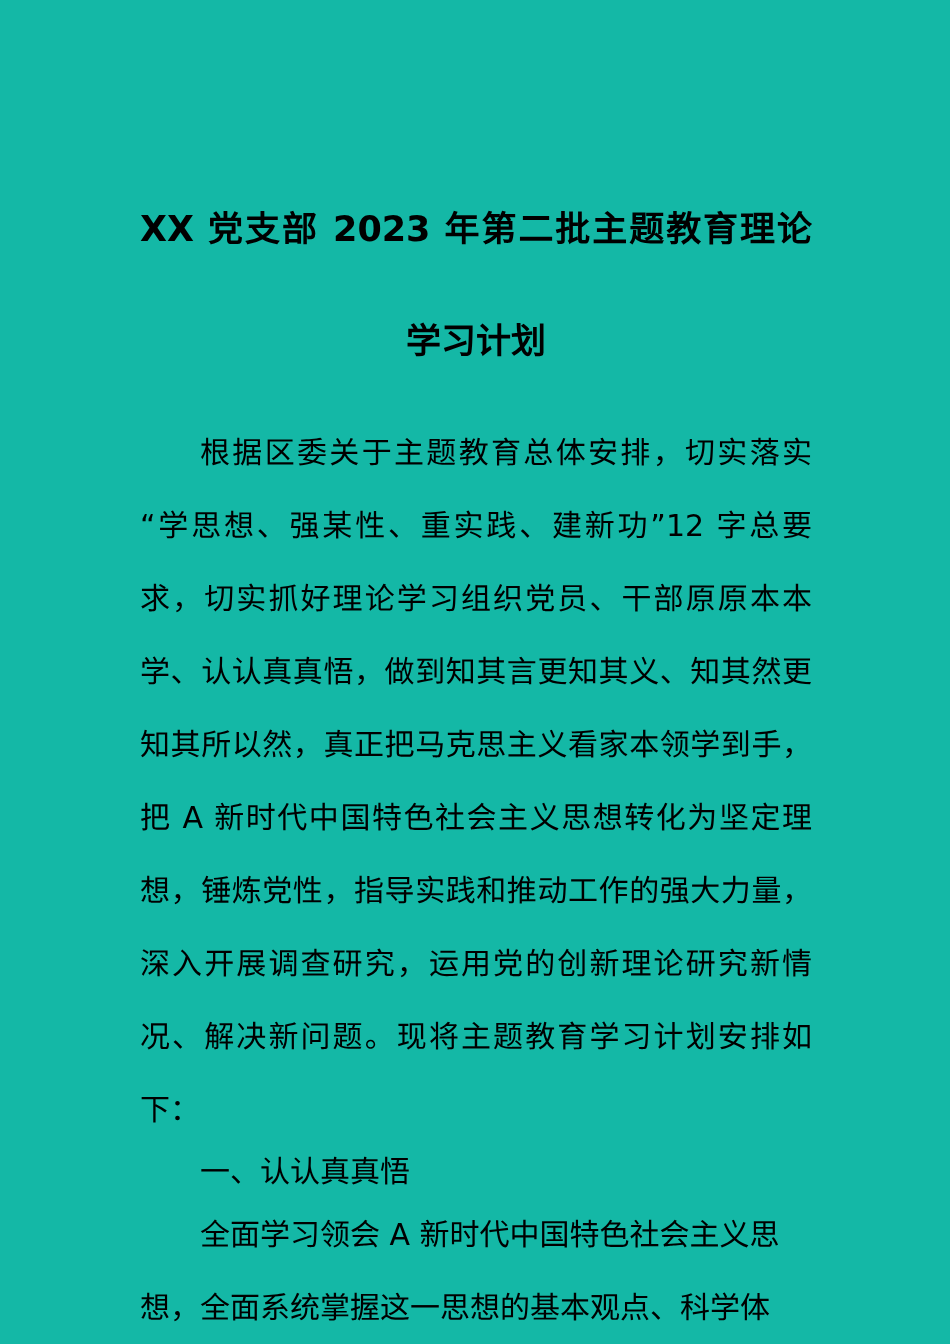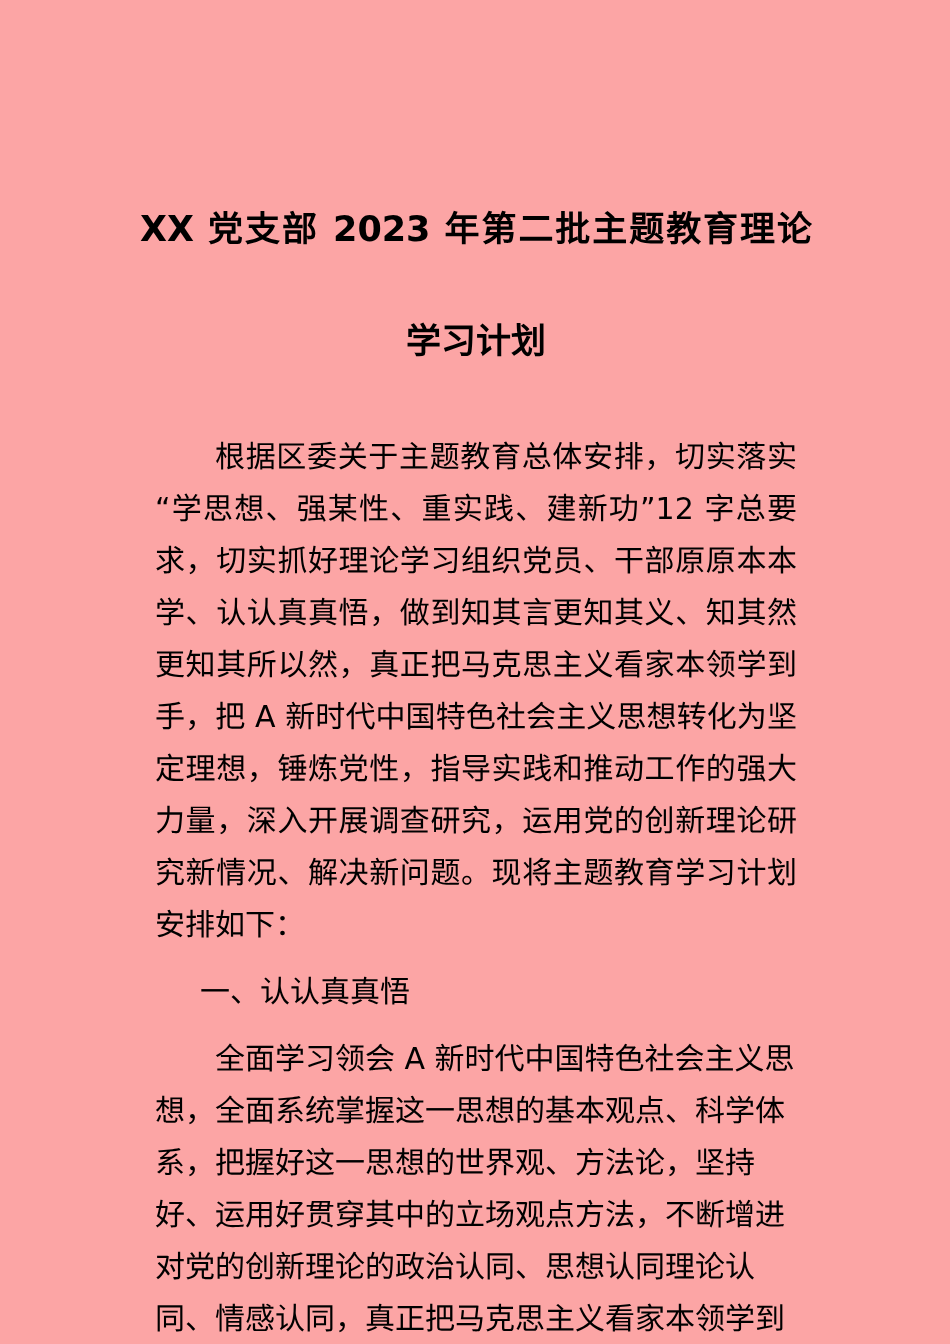--- a/index.html
+++ b/index.html
@@ -6,21 +6,21 @@
   html, body {
     margin: 0;
     padding: 0;
     background: #ffffff;
   }
 
   .page {
     position: relative;
     width: 950px;
     height: 1344px;
-    background: #fca5a5;
+    background: #14b8a6;
     overflow: hidden;
     font-family: "DejaVu Sans", "Liberation Sans", sans-serif;
     color: #000000;
     box-sizing: border-box;
   }
 
   
   .doc-title {
     position: absolute;
     left: 140px;
@@ -39,25 +39,25 @@
   
   .body-text {
     position: absolute;
     left: 140px;
     top: 416px;
     width: 672px;
   }
 
   .para {
     font-size: 30px;
-    line-height: 52px;
+    line-height: 73px;
     text-align: justify;
     text-justify: inter-ideograph;
     word-break: break-all;
-    margin: 15px;
+    margin: 0;
     color: #000000;
     font-weight: normal;
   }
 
   .para.indent {
     text-indent: 60px;
   }
 
   
   .para.continued {

